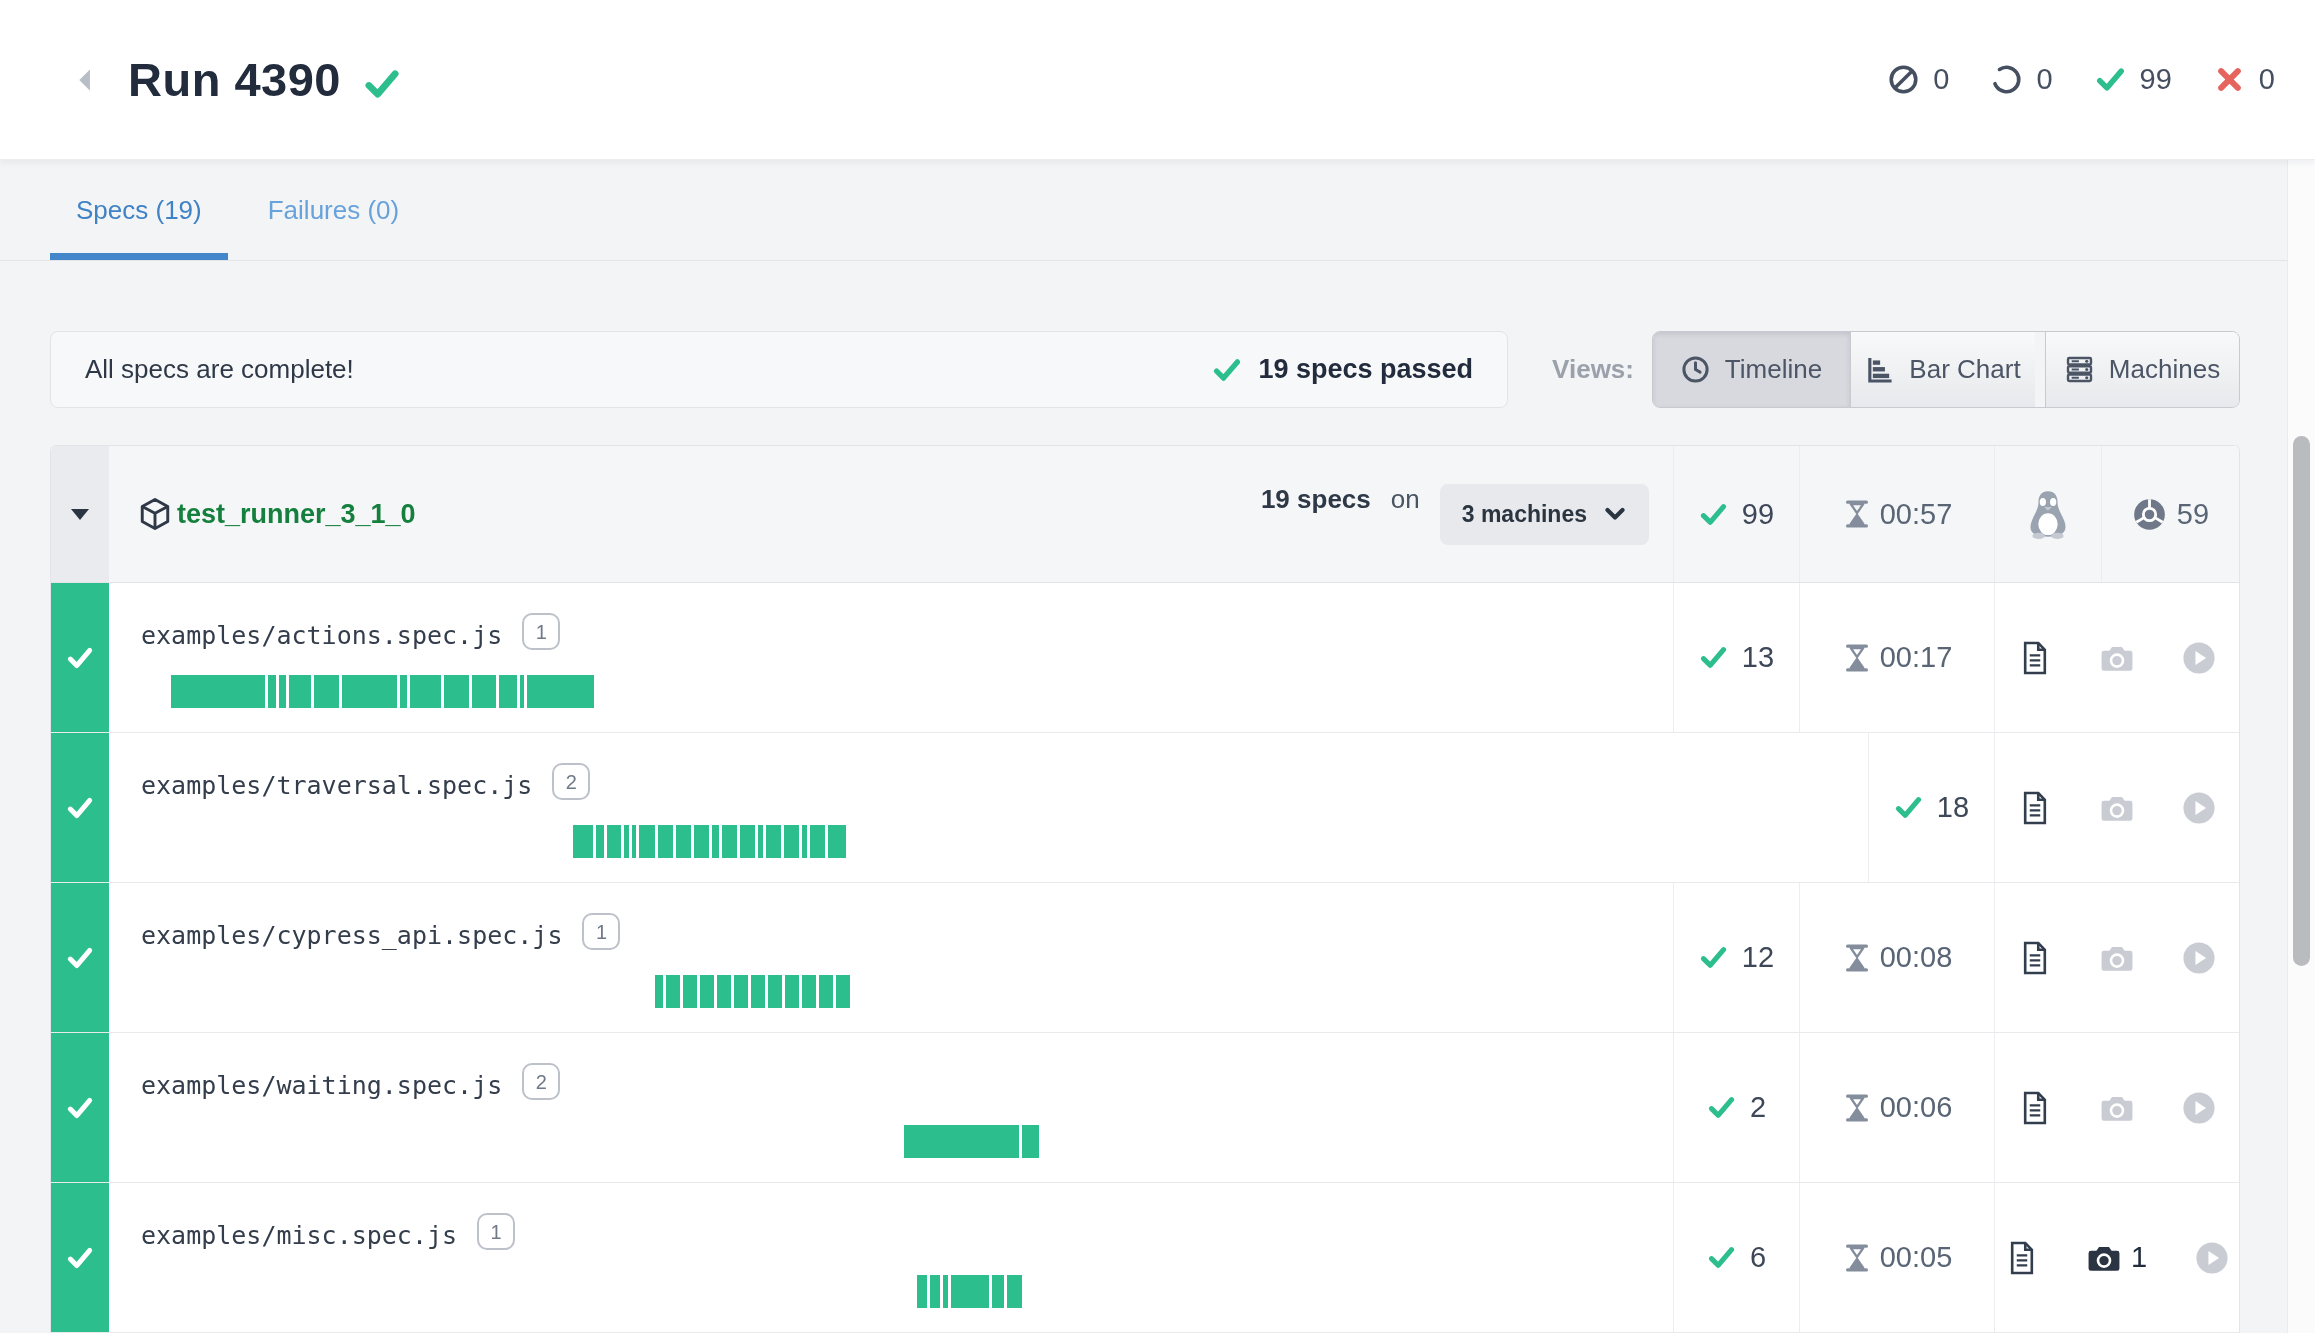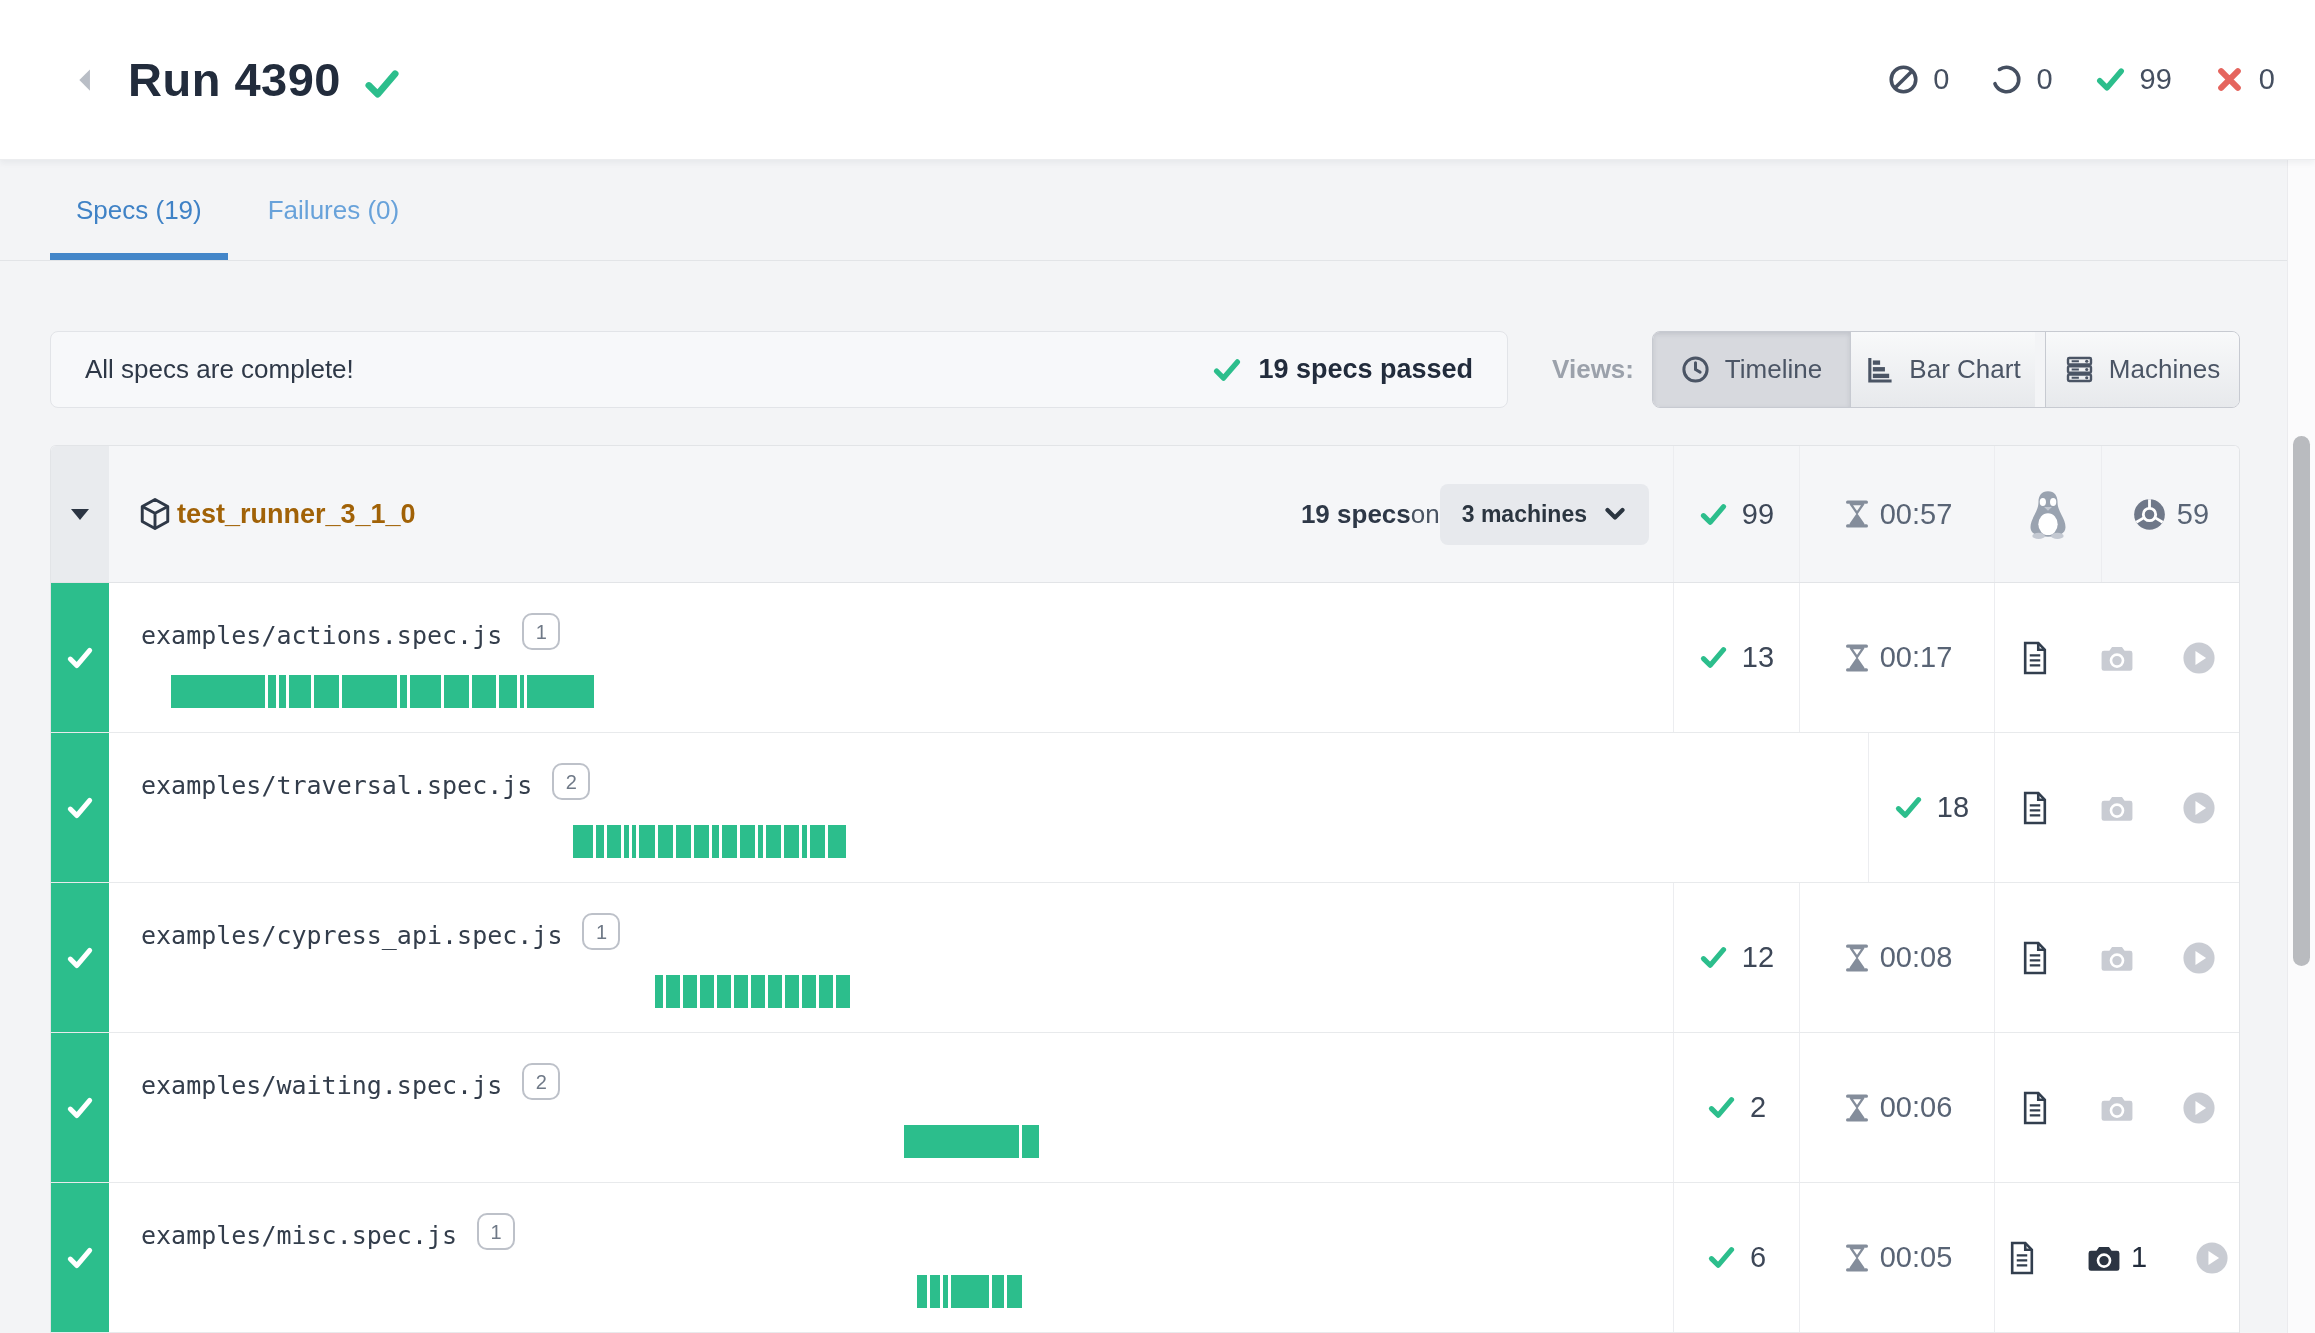--- a/index.html
+++ b/index.html
@@ -74,22 +74,22 @@
   .c-pass svg{ width:29px; height:29px; color:var(--green); }
   .c-dur{ width:195px; gap:8px; font-size:29px; color:#596475; }
   .c-dur svg{ width:30px; height:30px; color:#848d9b; }
 
   
   .group-row{ height:137px; background:#f5f6f8; display:flex; border-bottom:1px solid #e2e4e7; }
   .group-row .gutter{ background:#e9ebee; cursor:pointer; }
   .caret{ width:22px; height:16px; color:#2b3442; }
   .g-main{ flex:1; display:flex; align-items:center; padding-left:30px; min-width:0; border-left:none; justify-content:flex-start; }
   .cube{ width:32px; height:34px; color:#2e3847; flex:none; margin-right:6px;}
-  .g-name{ font-size:27px; font-weight:bold; color:#a16207; }
-  .g-specs{ margin-left:auto; display:flex; align-items:center; padding-right:24px; gap:0;}
+  .g-name{ font-size:27px; font-weight:bold; color:#15803d; }
+  .g-specs{ margin-left:auto; display:flex; align-items:flex-start; padding-right:24px; gap:20px;}
   .g-specs .n{ font-size:26px; font-weight:bold; color:#2e3847; }
   .g-specs .on{ font-size:26px; color:#4a5462; }
   .machine-dd{
     display:flex; align-items:center; gap:16px; background:#e7e9ed; border:none; border-radius:8px;
     padding:17px 22px; font-size:23px; font-weight:bold; color:#2b3540; cursor:pointer;
     font-family:"Liberation Sans",sans-serif;
   }
   .machine-dd svg{ width:24px; height:24px; }
   .c-os{ width:107px; }
   .c-os svg{ width:44px; height:50px; }

